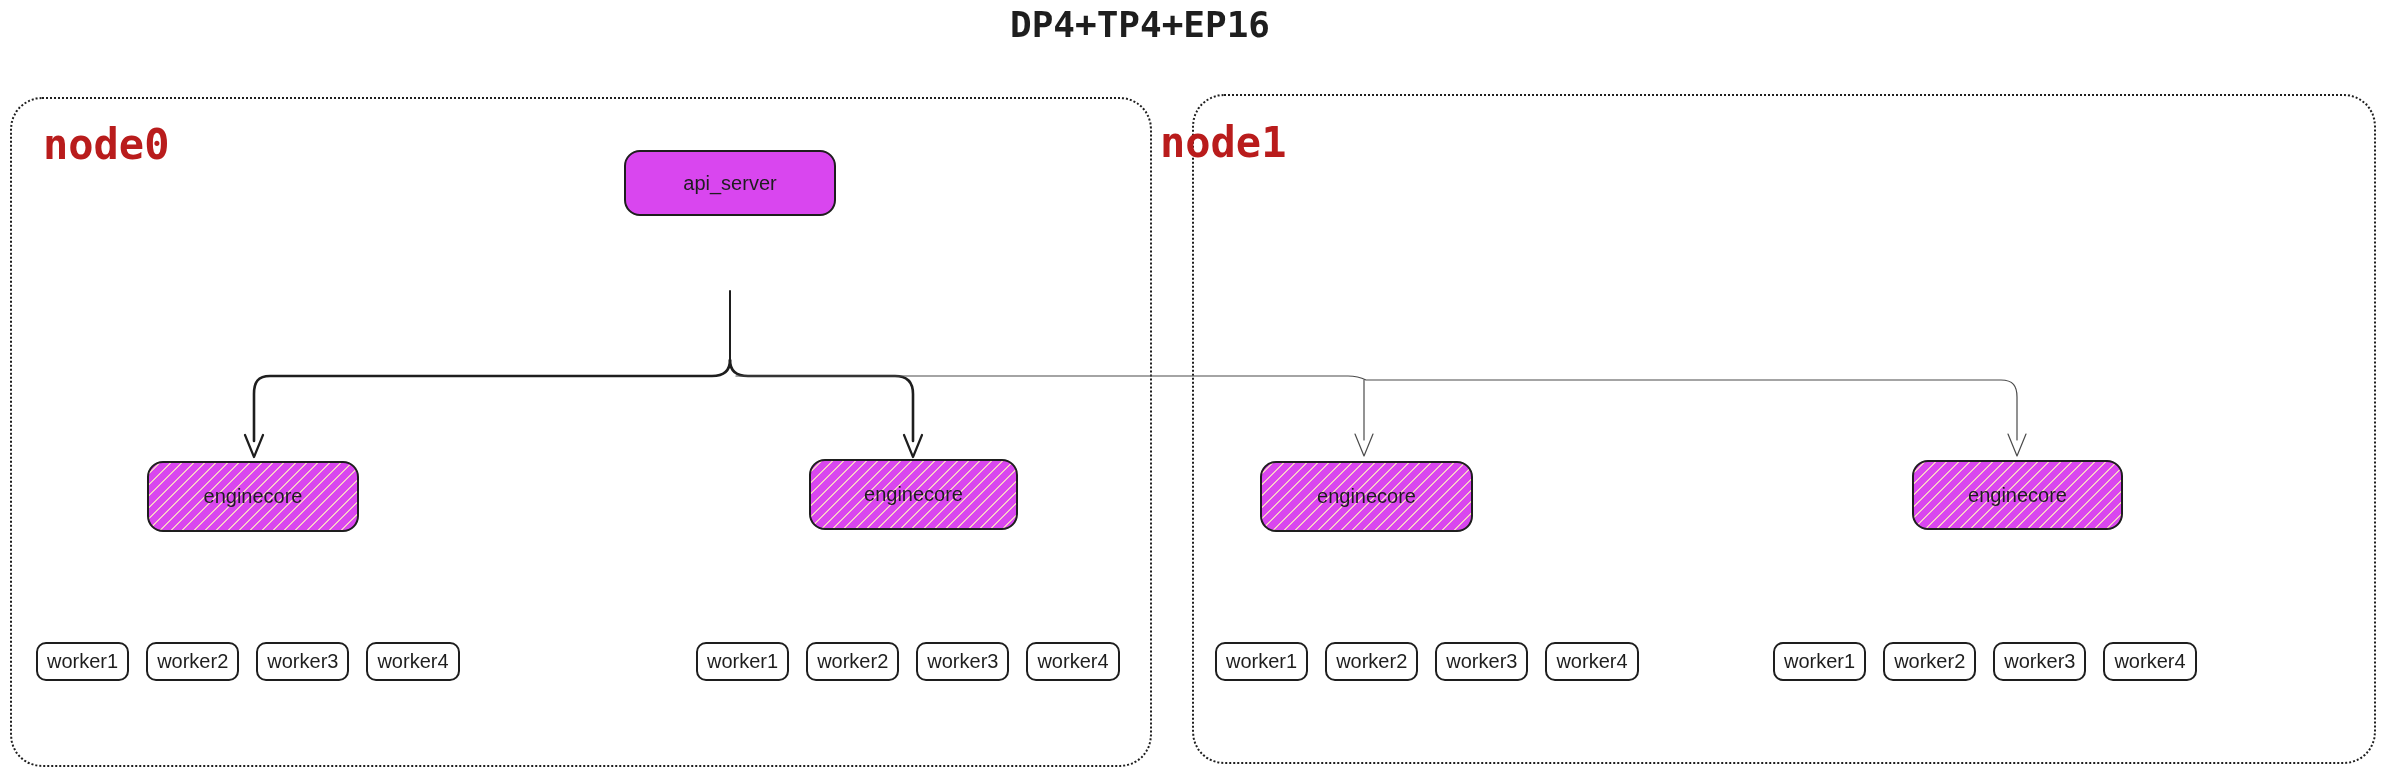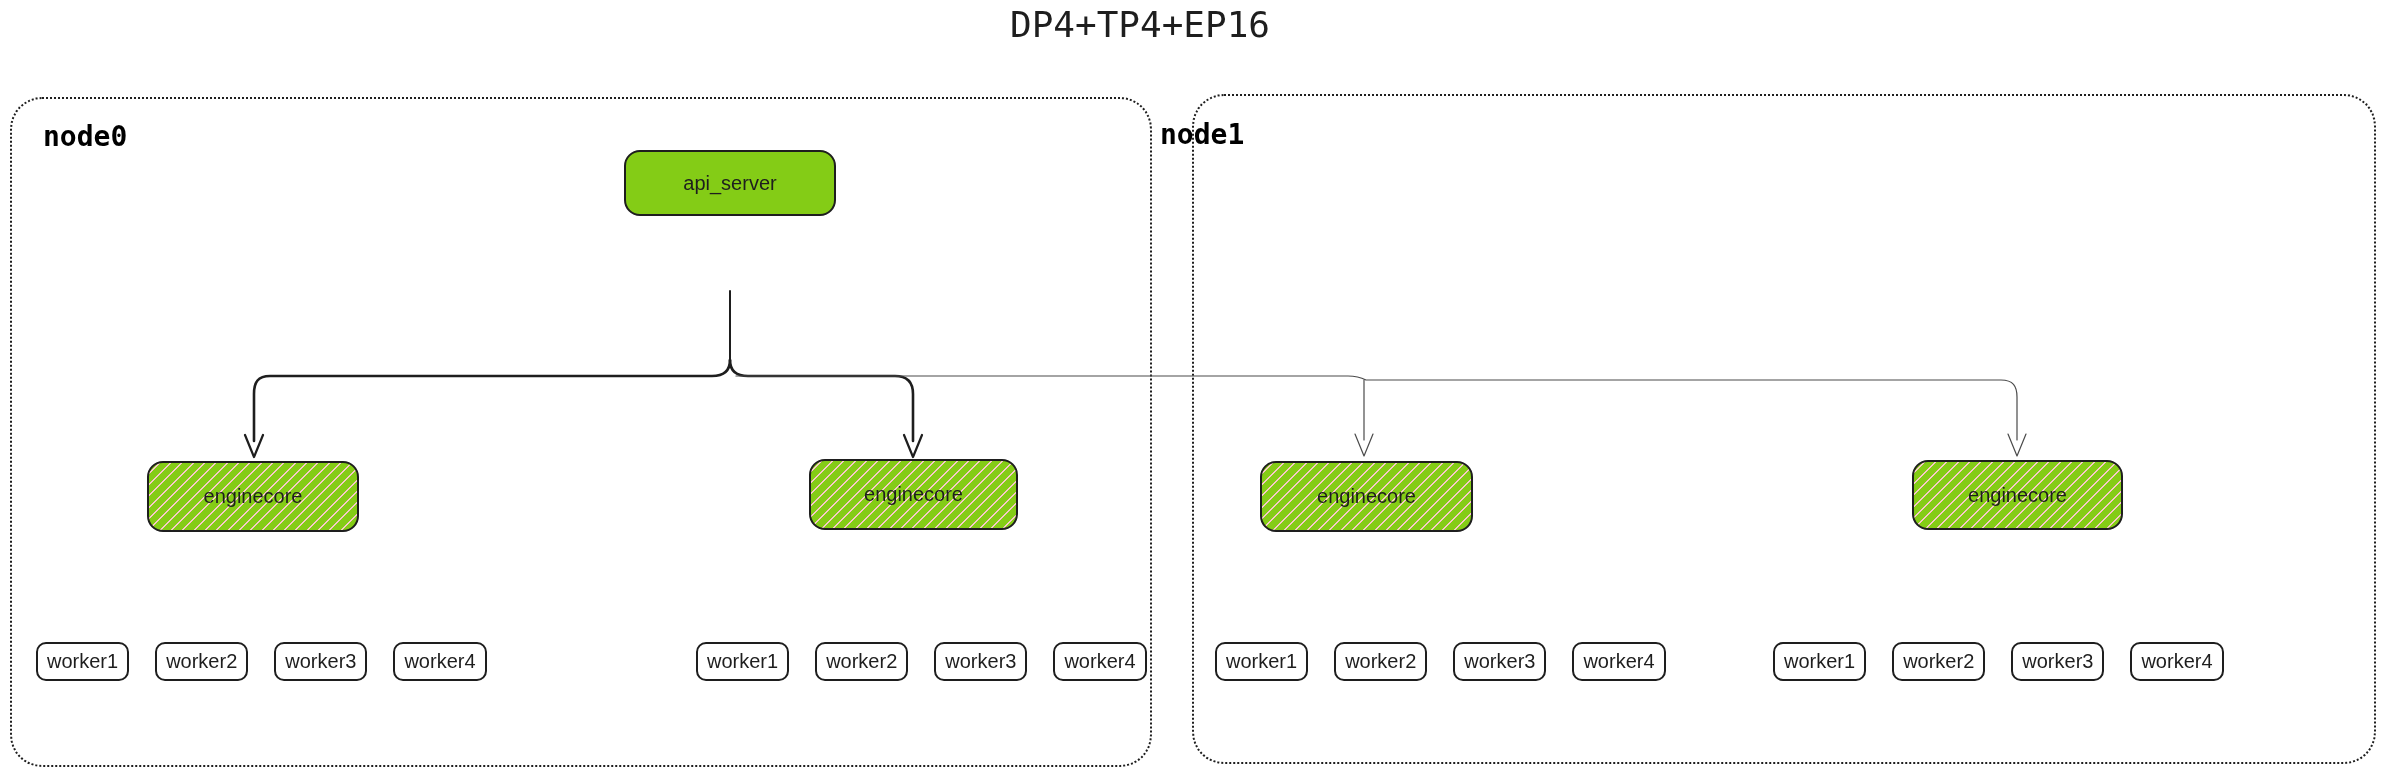--- a/index.html
+++ b/index.html
@@ -2,44 +2,44 @@
 <html><head>
 <meta charset="utf-8">
 <style>
   html,body{margin:0;padding:0;background:#ffffff;}
   .canvas{
     position:relative;width:2383px;height:773px;background:#ffffff;overflow:hidden;
     font-family:"Liberation Sans",sans-serif;color:#1e1e1e;
   }
   .title{
     position:absolute;left:850px;top:4px;width:580px;text-align:center;
-    font-family:"DejaVu Sans Mono",monospace;font-weight:normal;font-size:36px;color:#1e1e1e;
+    font-family:"DejaVu Sans Mono",monospace;font-weight:bold;font-size:36px;color:#1e1e1e;
   }
   .node-box{
     position:absolute;border:2.5px dotted #1e1e1e;border-radius:32px;background:transparent;
   }
   .node-label{
     position:absolute;font-family:"DejaVu Sans Mono",monospace;font-weight:bold;
-    font-size:28px;color:#000000;
+    font-size:42px;color:#b91c1c;
   }
   .connectors{position:absolute;left:0;top:0;pointer-events:none;}
   .pill{
     position:absolute;display:flex;align-items:center;justify-content:center;
-    border:2.3px solid #1e1e1e;border-radius:16px;background:#84cc16;
+    border:2.3px solid #1e1e1e;border-radius:16px;background:#d946ef;
     font-size:20px;color:#1e1e1e;box-sizing:border-box;
   }
   .hatch-green{
     background-image:repeating-linear-gradient(135deg,
       transparent 0px,transparent 6.6px,#a9e8b5 6.6px,#a9e8b5 8px);
   }
   .hatch-red{
     background-image:repeating-linear-gradient(135deg,
       transparent 0px,transparent 6.6px,#f8c9c9 6.6px,#f8c9c9 8px);
   }
-  .worker-row{position:absolute;display:flex;gap:26px;}
+  .worker-row{position:absolute;display:flex;gap:17px;}
   .worker{
     display:flex;align-items:center;justify-content:center;height:39px;
     padding:0 9px;border:2.3px solid #1e1e1e;border-radius:10px;background:#ffffff;
     font-size:20px;color:#1e1e1e;box-sizing:border-box;white-space:nowrap;
   }
 </style>
 </head>
 <body>
 
 <div class="canvas">

